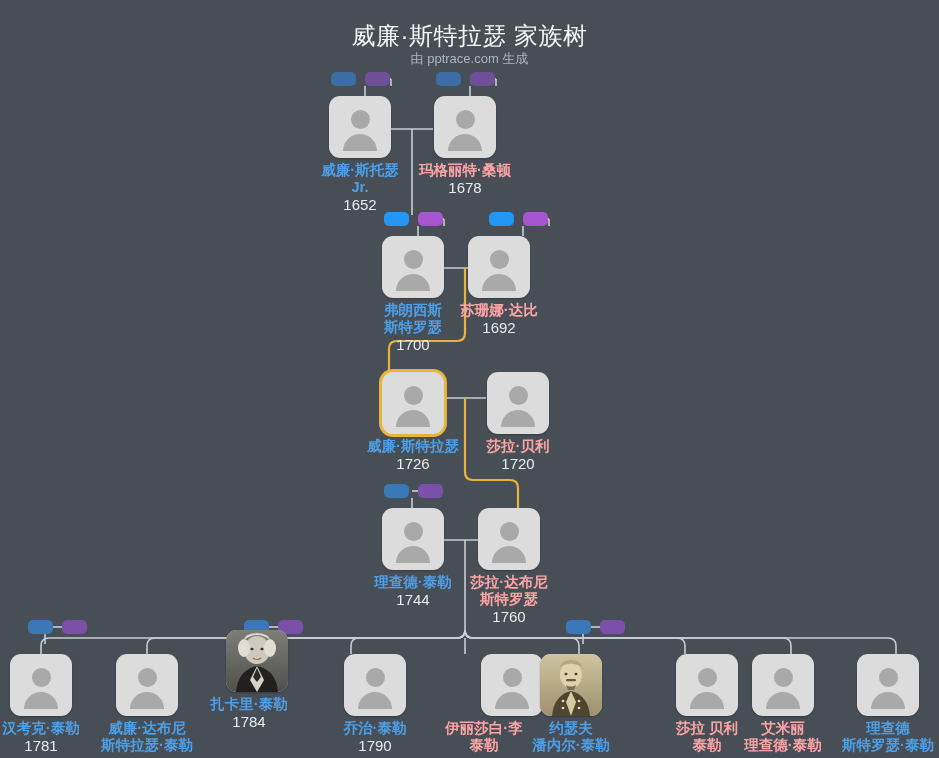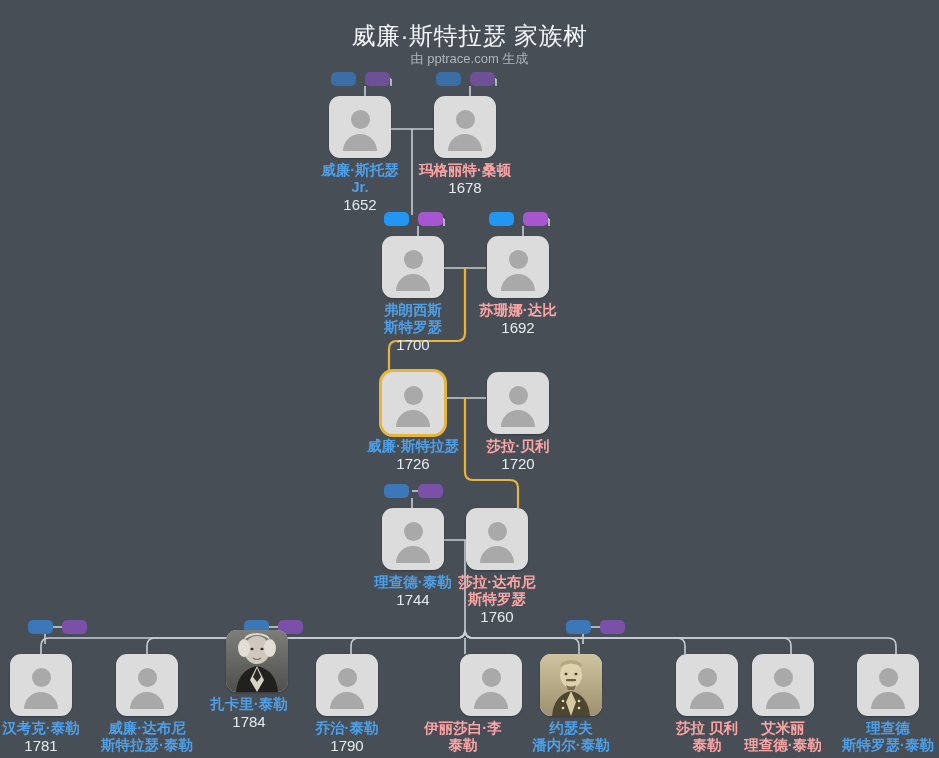--- a/index.html
+++ b/index.html
@@ -175,21 +175,21 @@
       <div class="pname male">弗朗西斯
 斯特罗瑟</div>
       <div class="pyear">1700</div>
     </div>
   </div>
 
   <div class="badges vivid" style="left:487px; top:212px; position:absolute;">
     <div class="bg-b"></div>
     <div class="bg-p"></div>
   </div>
-  <div class="node" style="left:487px; top:236px;">
+  <div class="node" style="left:468px; top:236px;">
     <div class="card">
       <div class="silh-head"></div>
       <div class="silh-body"></div>
     </div>
     <div class="labels">
       <div class="pname female">苏珊娜·达比</div>
       <div class="pyear">1692</div>
     </div>
   </div>
 
@@ -223,21 +223,21 @@
     <div class="card">
       <div class="silh-head"></div>
       <div class="silh-body"></div>
     </div>
     <div class="labels">
       <div class="pname male">理查德·泰勒</div>
       <div class="pyear">1744</div>
     </div>
   </div>
 
-  <div class="node" style="left:466px; top:508px;">
+  <div class="node" style="left:478px; top:508px;">
     <div class="card">
       <div class="silh-head"></div>
       <div class="silh-body"></div>
     </div>
     <div class="labels">
       <div class="pname female">莎拉·达布尼
 斯特罗瑟</div>
       <div class="pyear">1760</div>
     </div>
   </div>
@@ -294,32 +294,32 @@
         <path d="M31 36 L24 50 L31 62 L38 50 Z" fill="#d8d3c8"></path>
         <path d="M31 38 L27 47 L31 52 L35 47 Z" fill="#2b2926"></path>
       </svg>
     </div>
     <div class="labels">
       <div class="pname male">扎卡里·泰勒</div>
       <div class="pyear">1784</div>
     </div>
   </div>
 
-  <div class="node" style="left:316px; top:654px;">
+  <div class="node" style="left:344px; top:654px;">
     <div class="card">
       <div class="silh-head"></div>
       <div class="silh-body"></div>
     </div>
     <div class="labels">
       <div class="pname male">乔治·泰勒</div>
       <div class="pyear">1790</div>
     </div>
   </div>
 
-  <div class="node" style="left:432px; top:654px;padding-left:28px;">
+  <div class="node" style="left:453px; top:654px;padding-left:28px;">
     <div class="card">
       <div class="silh-head"></div>
       <div class="silh-body"></div>
     </div>
     <div class="labels">
       <div class="pname female">伊丽莎白·李
 泰勒</div>
       <div class="pyear">1792</div>
     </div>
   </div>

